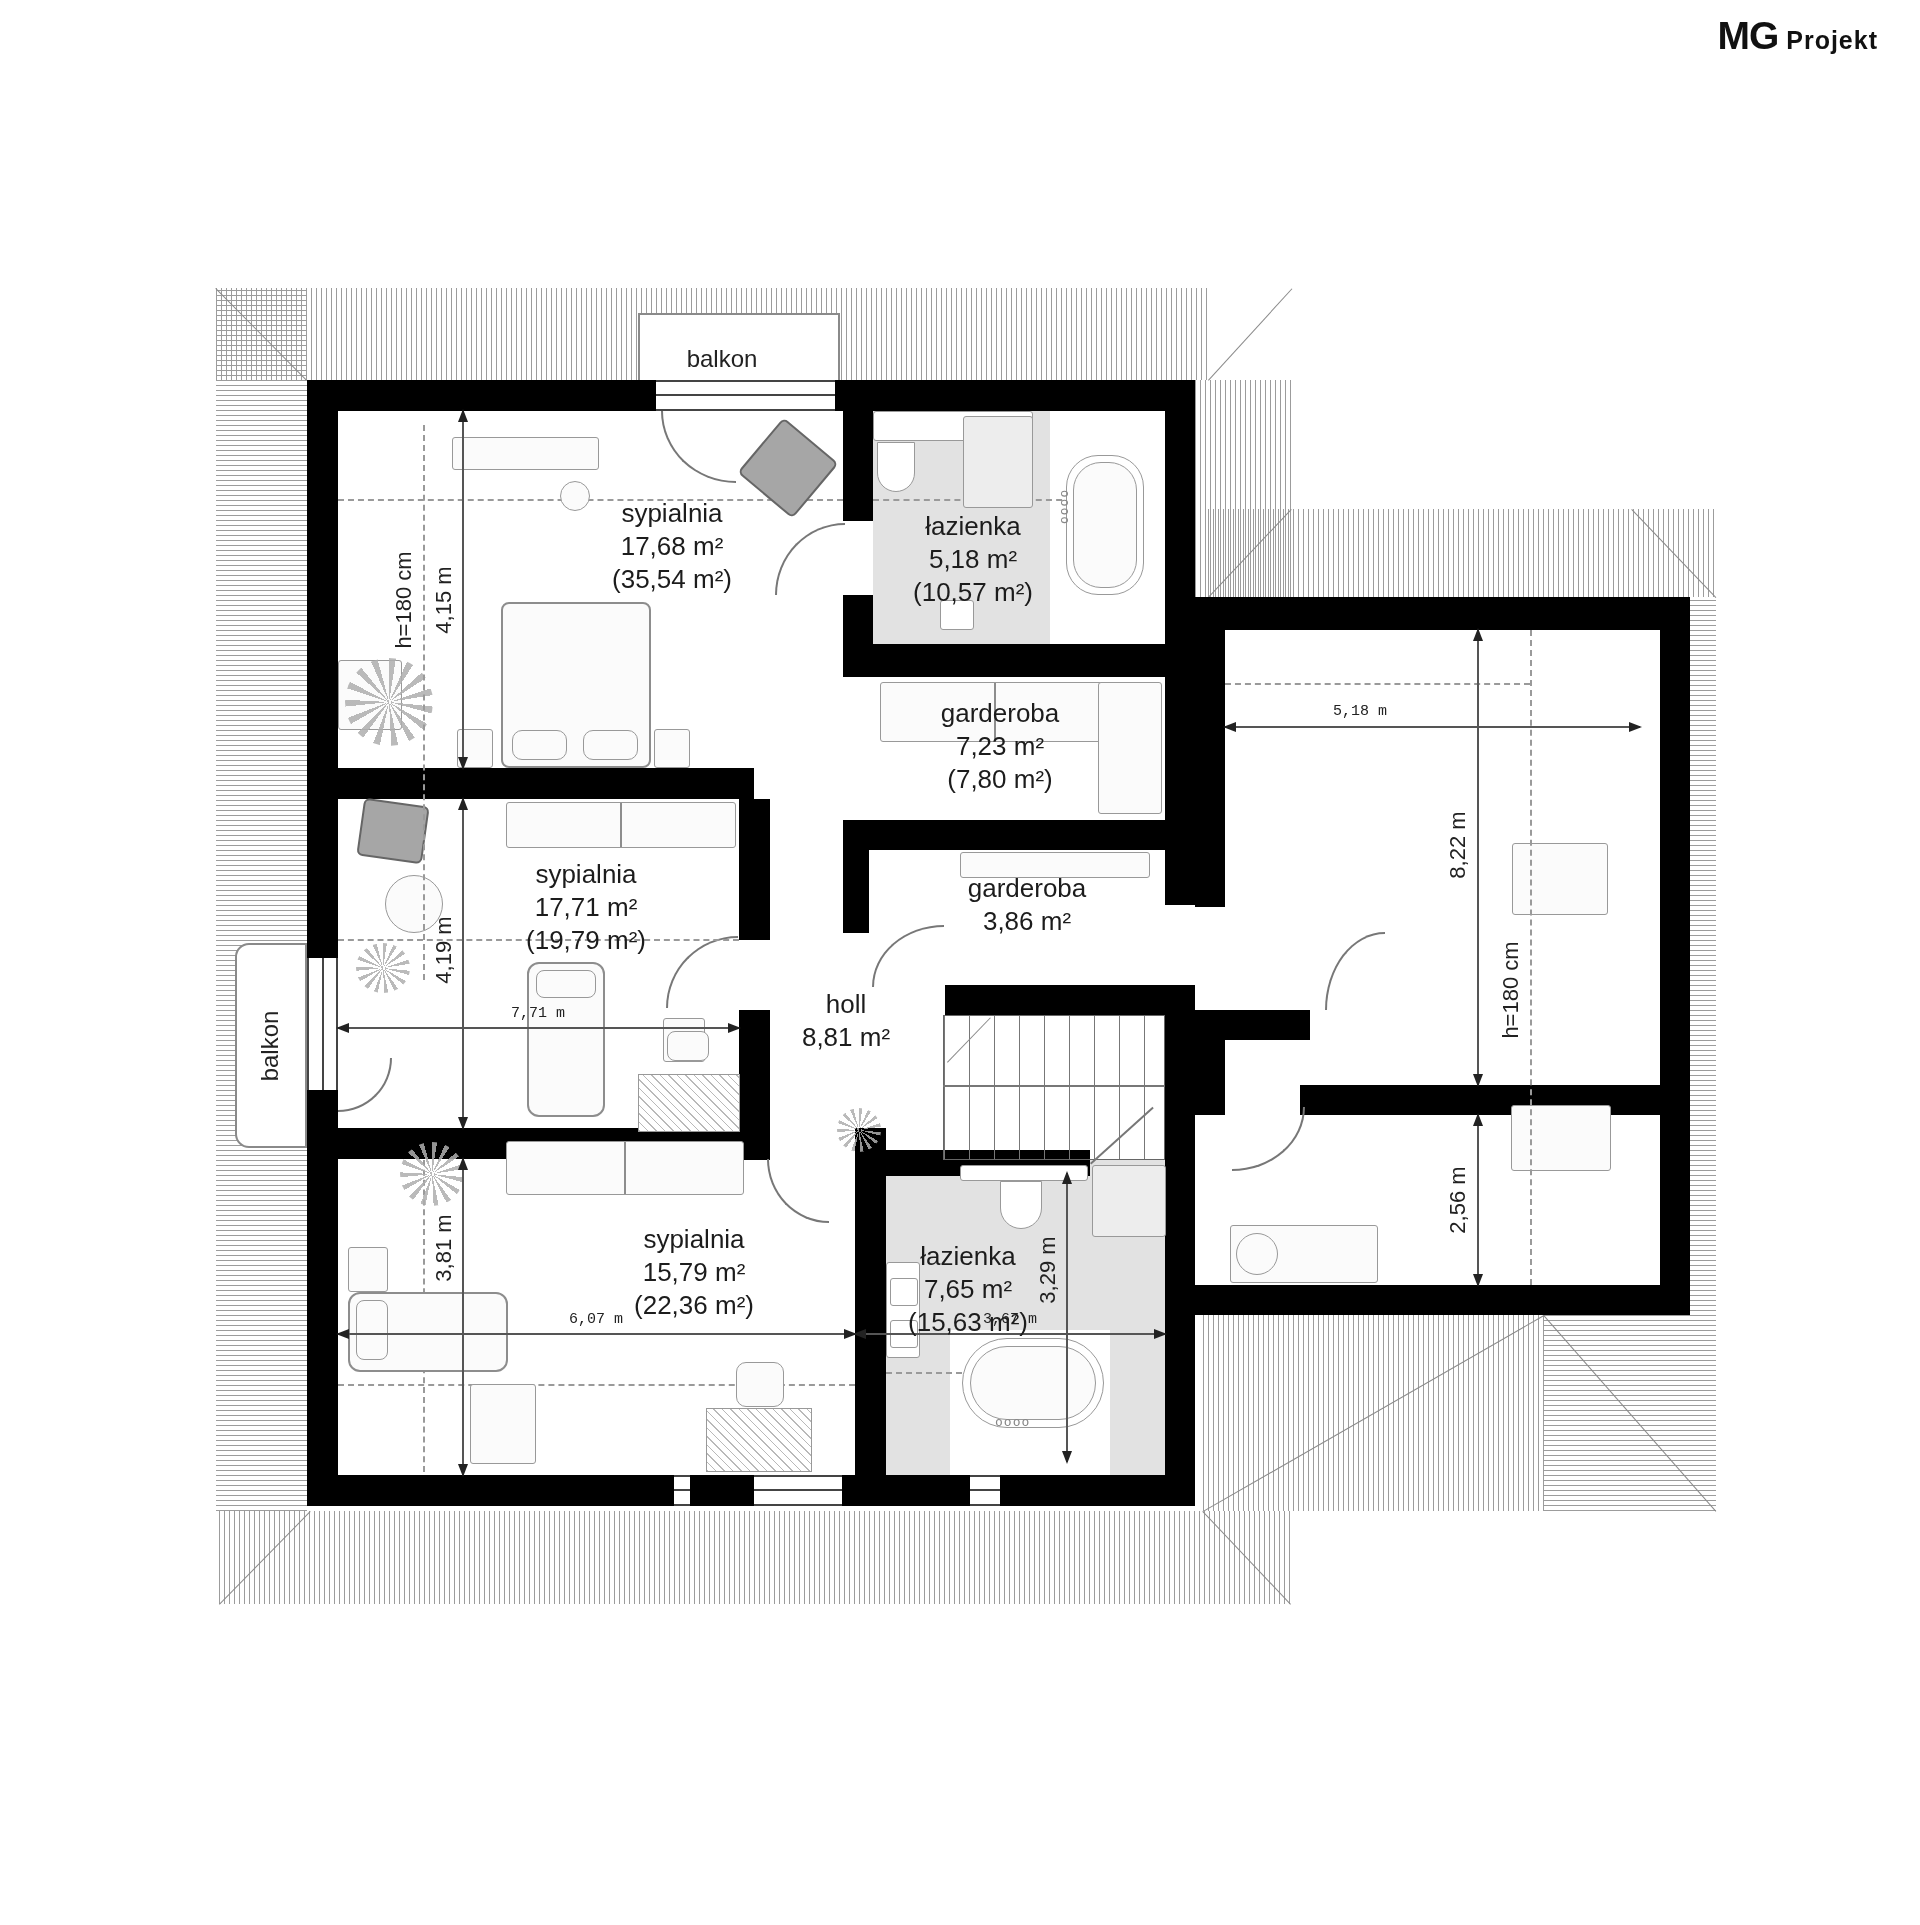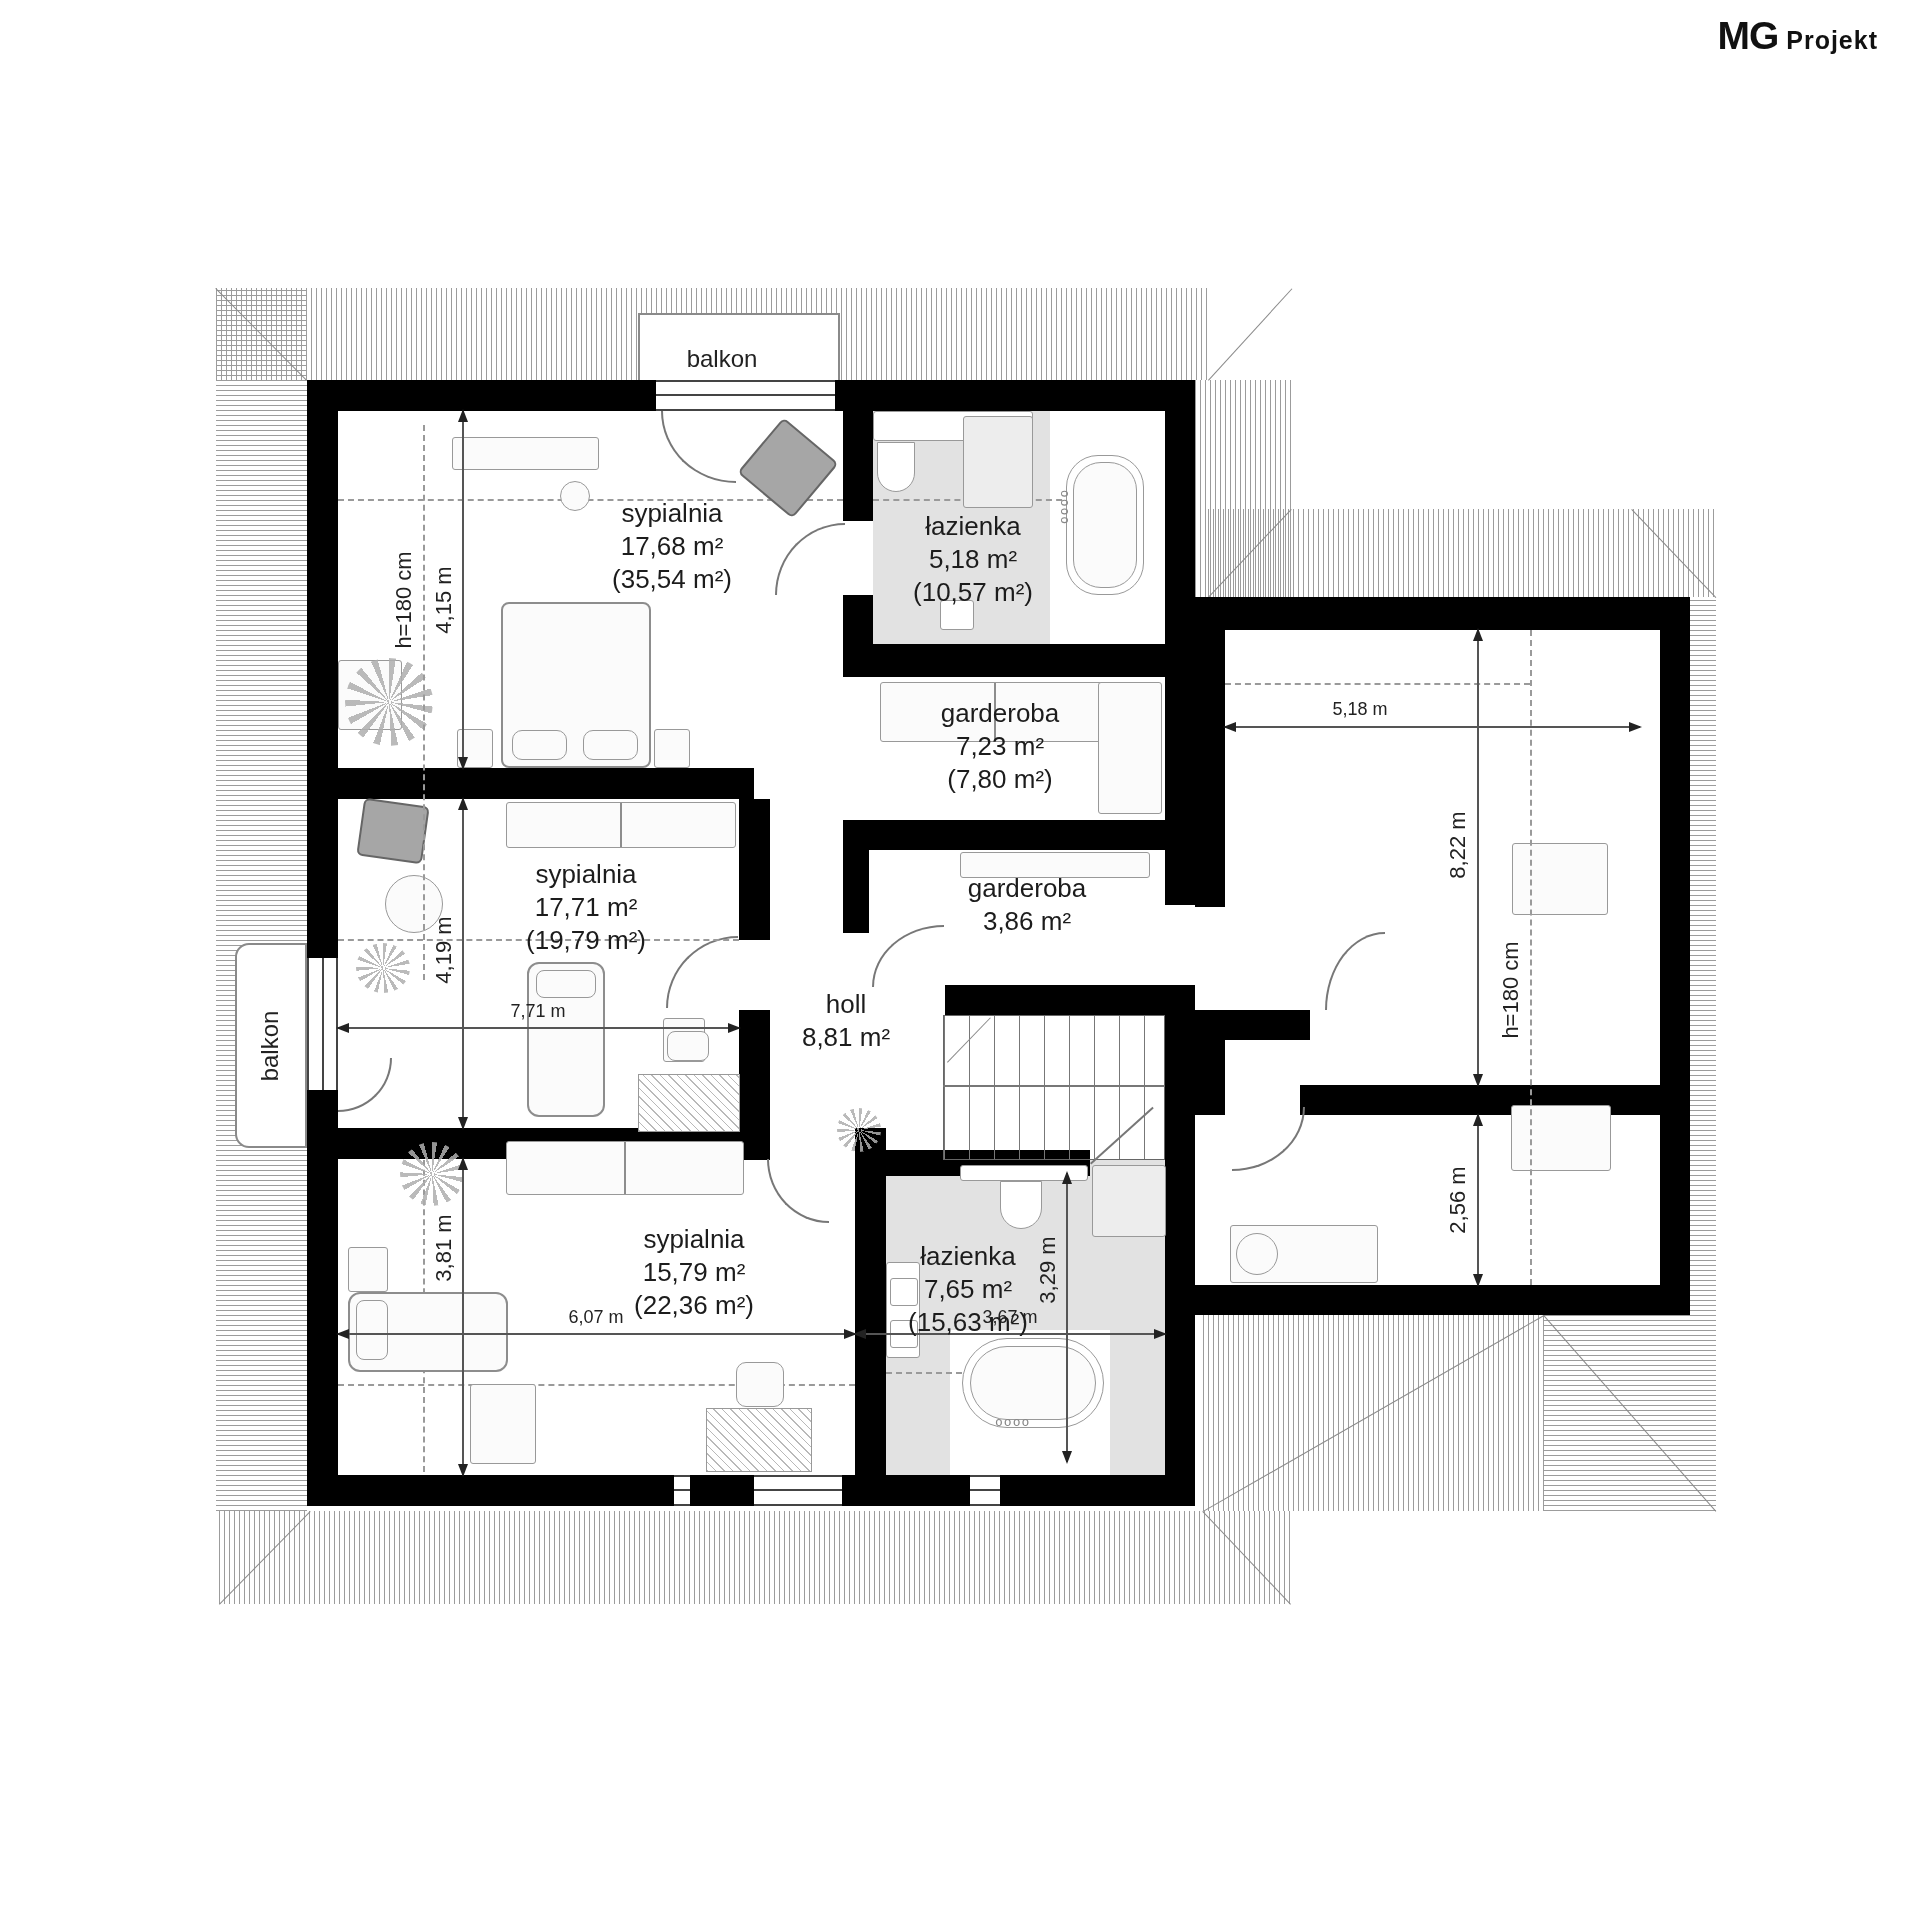--- a/index.html
+++ b/index.html
@@ -13,21 +13,21 @@
   .furn{position:absolute;background:#fbfbfb;border:2px solid #8d8d8d;border-radius:3px;box-sizing:border-box;}
   .lite{border-width:1px;border-color:#999;}
   .dark{background:#a6a6a6;border-color:#666;}
   .split{background:linear-gradient(90deg,transparent 0 calc(50% - 1px),#8d8d8d calc(50% - 1px) calc(50% + 1px),transparent 0),#fbfbfb;}
   .circle{border-radius:50%;}
   .plant{position:absolute;border-radius:50%;background:repeating-conic-gradient(#aeaeae 0 9deg,rgba(255,255,255,0) 9deg 24deg);opacity:.85;}
   .rug{background-image:repeating-linear-gradient(45deg,#b9b9b9 0 1px,transparent 1px 6px);background-color:#fff;border:1px solid #999;border-radius:0;}
   .floor{position:absolute;background:#e2e2e2;}
   .white{position:absolute;background:#fff;}
   .room-label{position:absolute;text-align:center;font-size:26px;line-height:33px;color:#1c1c1c;}
-  .hdim{position:absolute;font-size:18px;color:#222;white-space:nowrap;transform:translate(-50%,-100%);}
+  .hdim{position:absolute;font-size:15px;color:#222;white-space:nowrap;transform:translate(-50%,-100%);font-family:Liberation Mono, monospace;}
   .vdim{position:absolute;font-size:22px;color:#222;white-space:nowrap;transform:translate(-50%,-50%) rotate(-90deg);}
   .dline-h{position:absolute;height:0;border-top:2px solid #555;}
   .dline-v{position:absolute;width:0;border-left:2px solid #555;}
   .ar{position:absolute;width:0;height:0;border:solid transparent;}
   .ar.l{border-width:5px 13px 5px 0;border-right-color:#222;left:-2px;top:-6px;}
   .ar.r{border-width:5px 0 5px 13px;border-left-color:#222;right:-2px;top:-6px;}
   .ar.u{border-width:0 5px 13px 5px;border-bottom-color:#222;top:-2px;left:-6px;}
   .ar.d{border-width:13px 5px 0 5px;border-top-color:#222;bottom:-2px;left:-6px;}
   .dash-h{position:absolute;height:0;border-top:2px dashed #9a9a9a;}
   .dash-v{position:absolute;width:0;border-left:2px dashed #9a9a9a;}

